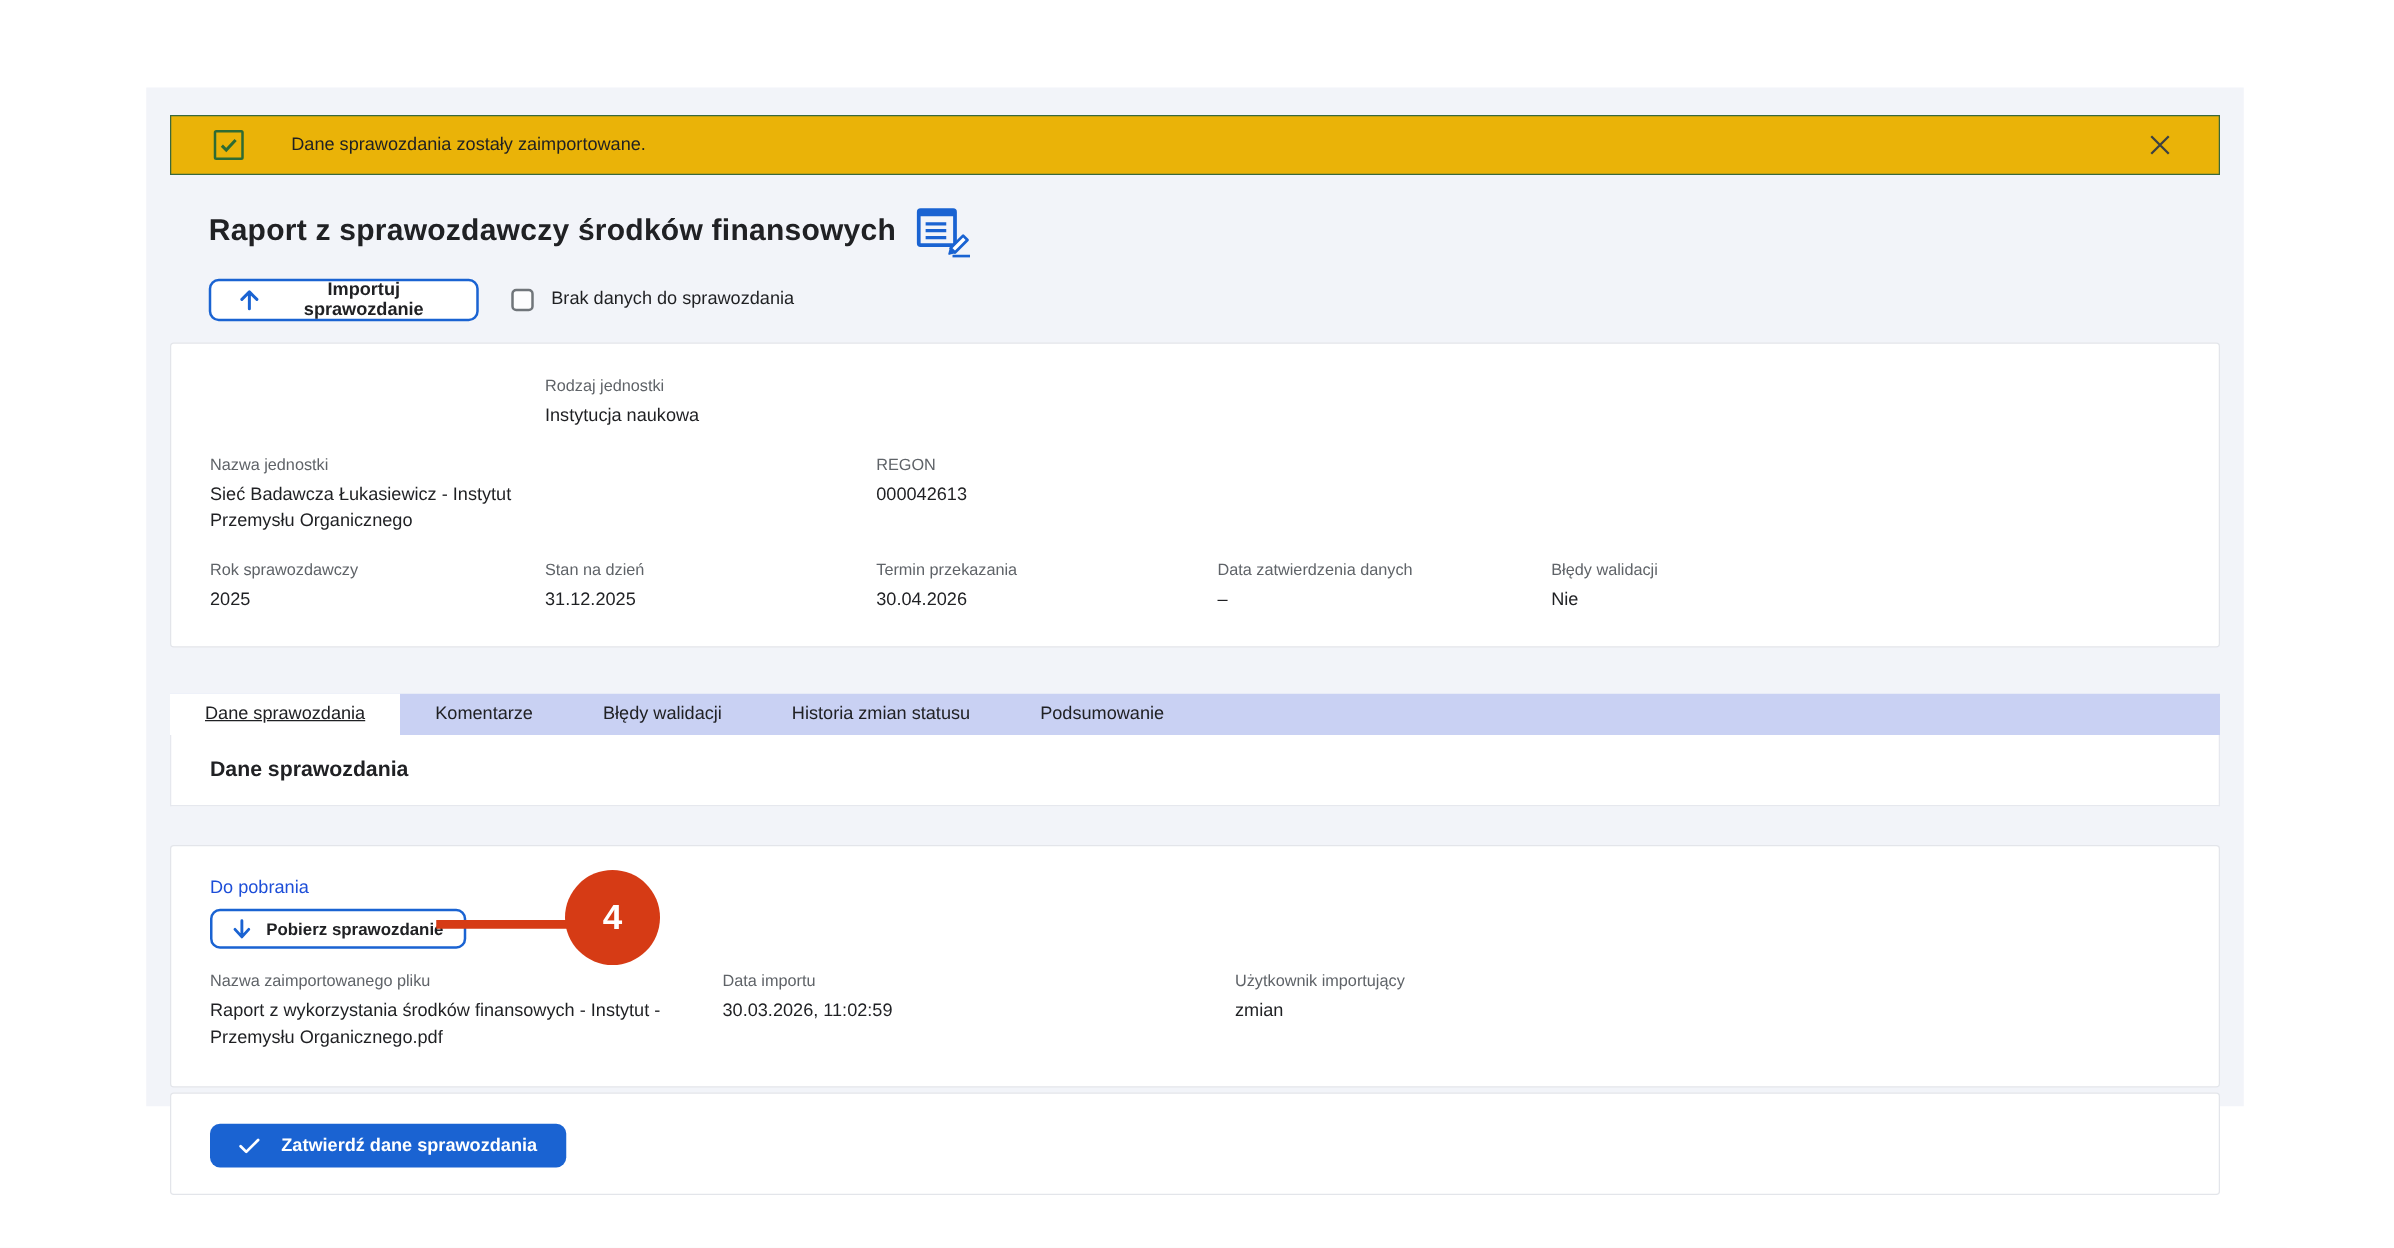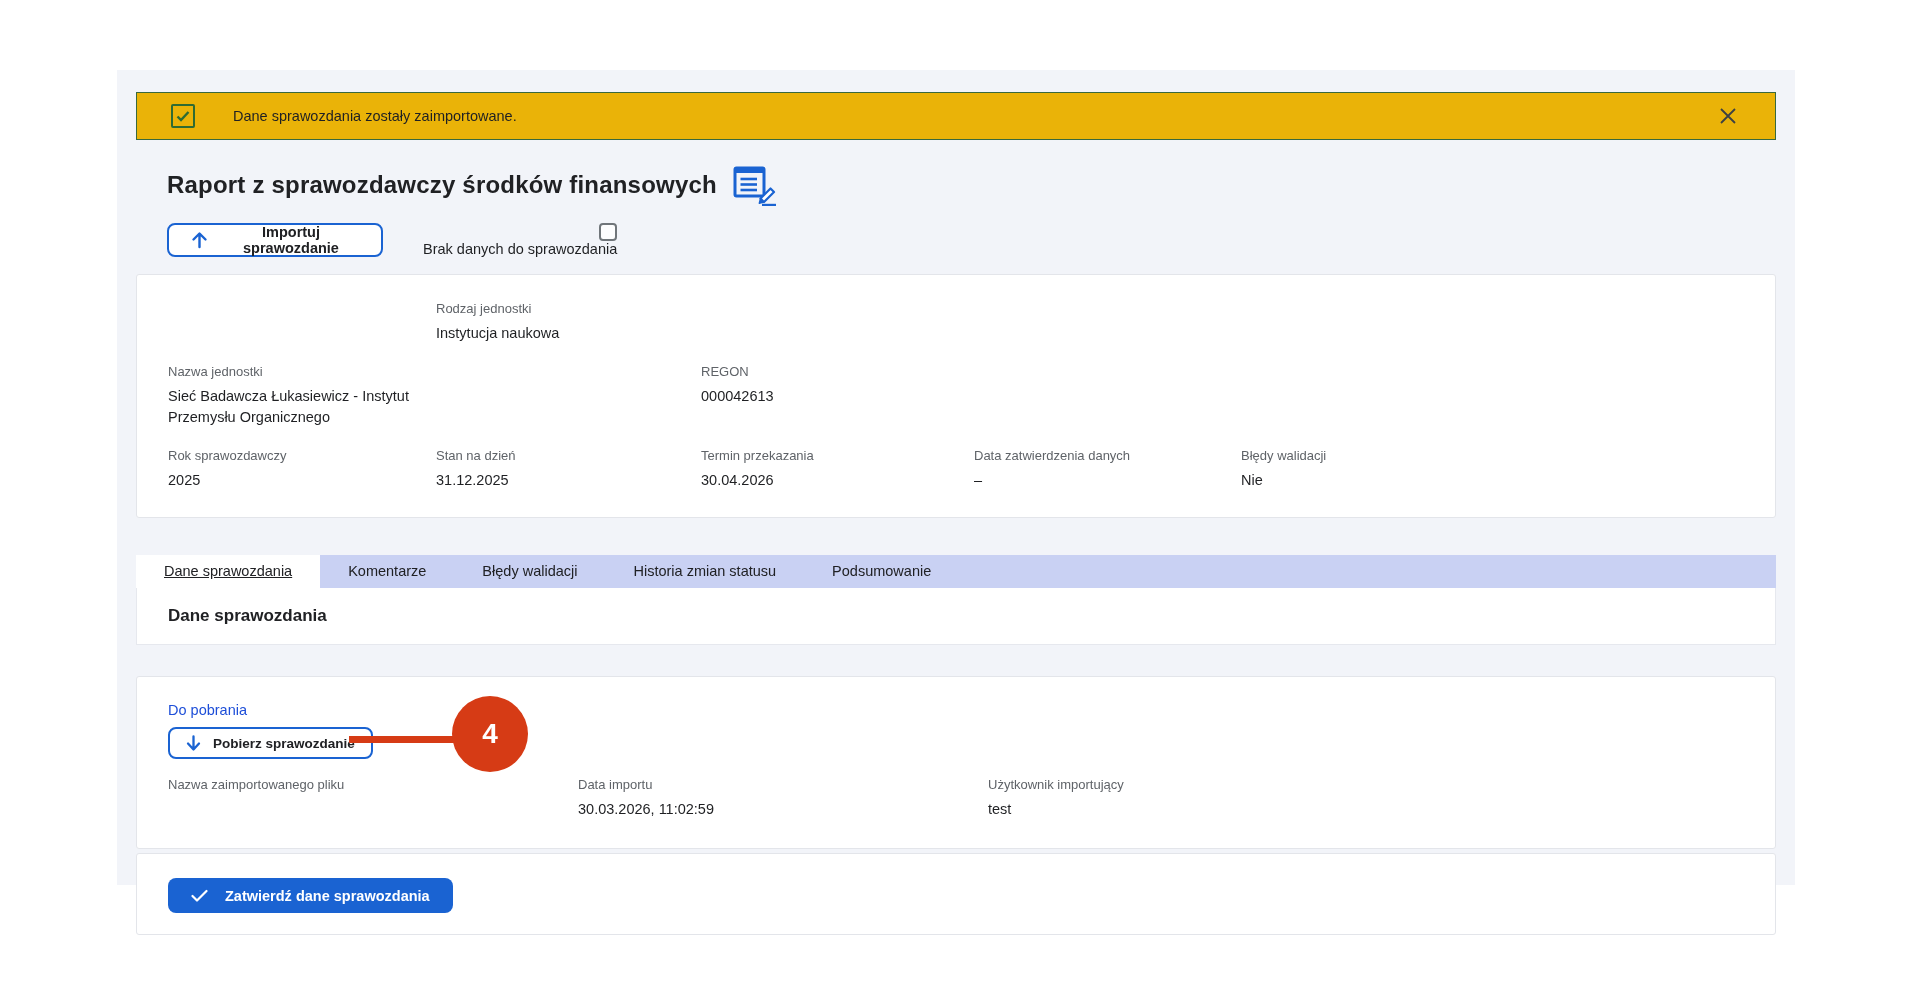--- a/index.html
+++ b/index.html
@@ -61,21 +61,21 @@
   .btn-outline {
     display:inline-flex; align-items:center;
     background:#ffffff;
     border:2px solid #1a63d2;
     border-radius:8px;
     font-weight:bold; color:#202124;
     cursor:pointer;
     font-family:inherit;
   }
   .btn-import { height:34px; padding:0 22px; gap:15px; font-size:14.5px; width:216px; justify-content:space-between; }
-  .checkbox-group { display:flex; align-items:flex-end; margin-left:26px;flex-direction:column; }
+  .checkbox-group { display:flex; align-items:flex-start; margin-left:26px; }
   .checkbox {
     width:18px; height:18px;
     border:2px solid #70757a;
     border-radius:4px;
     background:#fdfdfe;
     cursor:pointer;
   }
   .checkbox-label { margin-left:14px; font-size:14.5px; color:#1f2023; }
 
   
@@ -291,28 +291,29 @@
       </button>
 
       <div class="annotation-line"></div>
       <div class="annotation-circle">
         <span>4</span>
       </div>
 
       <div class="download-fields">
         <div class="field">
           <div class="field-label">Nazwa zaimportowanego pliku</div>
+          <div class="field-value file-name">Raport z wykorzystania środków finansowych - Instytut - Przemysłu Organicznego.pdf</div>
         </div>
         <div class="field">
           <div class="field-label">Data importu</div>
           <div class="field-value">30.03.2026, 11:02:59</div>
         </div>
         <div class="field">
           <div class="field-label">Użytkownik importujący</div>
-          <div class="field-value">test</div>
+          <div class="field-value">zmian</div>
         </div>
       </div>
     </div>
 
     <div class="card confirm-card">
       <button class="btn-primary">
         <span>
           <svg width="17" height="14" viewBox="0 0 17 14">
             <path d="M1.5 7 L6 11.5 L15.5 2" fill="none" stroke="#ffffff" stroke-width="2.2" stroke-linecap="round" stroke-linejoin="round"></path>
           </svg>

